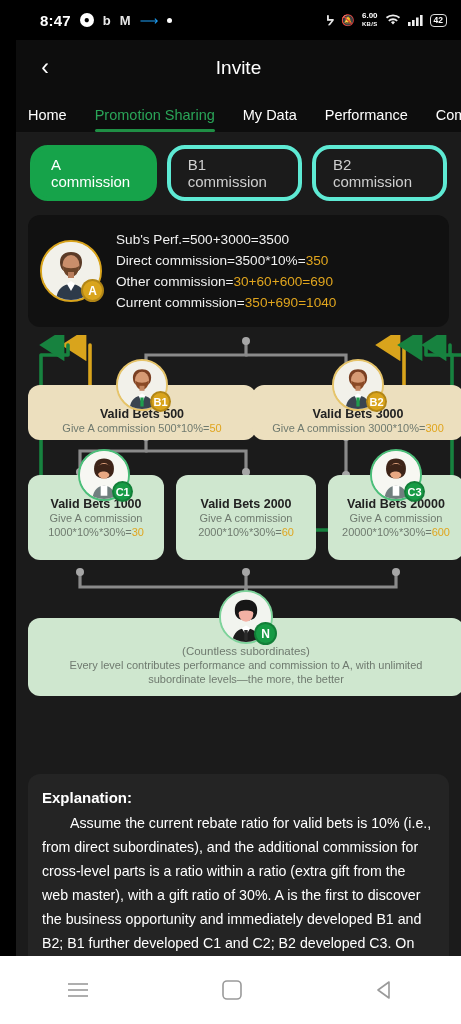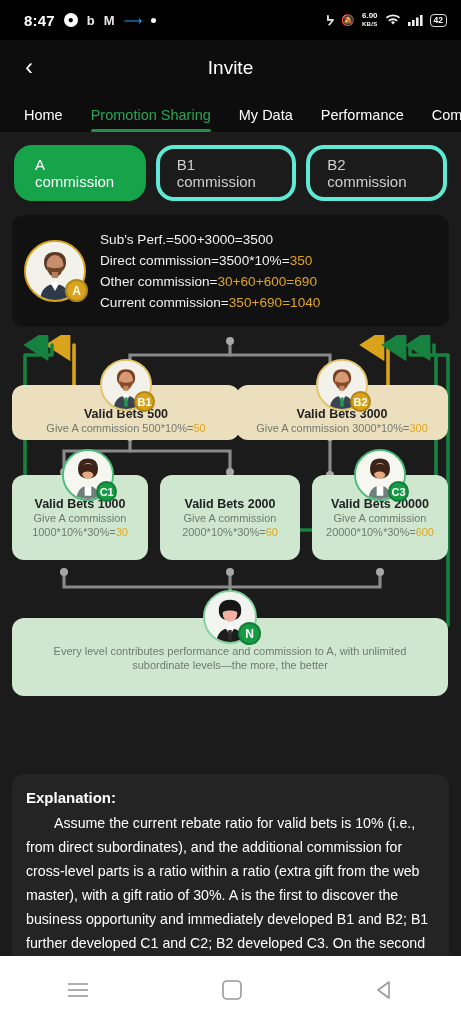--- a/index.html
+++ b/index.html
@@ -2,21 +2,21 @@
 <html><head>
 <meta charset="utf-8">
 <style>
   * { box-sizing: border-box; margin: 0; padding: 0; }
   html, body {
     width: 461px; height: 1024px;
     background: #000;
     font-family: "Liberation Sans", sans-serif;
     overflow: hidden;
   }
-  .phone { position: relative; width: 461px; height: 1024px; background: #000; }
+  .phone { position: relative; width: 461px; height: 1024px; background: #000; padding-left: 16px; }
 
   
   .statusbar {
     height: 40px; background: #000; color: #fff;
     display: flex; align-items: center; justify-content: space-between;
     padding: 0 14px 0 24px;
   }
   .sb-left { display: flex; align-items: center; gap: 9px; }
   .sb-time { font-size: 15px; font-weight: 600; letter-spacing: .2px; }
   .sb-right { display: flex; align-items: center; gap: 7px; }
@@ -51,21 +51,21 @@
   
   .tabbar {
     background: #0d0d0d; display: flex; align-items: flex-end;
     height: 38px; overflow: hidden; white-space: nowrap;
     border-bottom: 1px solid #1c1c1c;
   }
   .tab {
     color: #fff; font-size: 14.5px; padding: 0 0 9px 0; margin: 0 14px;
     position: relative; cursor: pointer; flex: 0 0 auto;
   }
-  .tab:first-child { margin-left: 24px; }
+  .tab:first-child { margin-left: 12px; }
   .tab.active { color: #2aa458; }
   .tab.active::after {
     content: ""; position: absolute; left: 0; right: 0; bottom: 0;
     height: 3px; background: #1f8f45; border-radius: 2px;
   }
 
   
   .content { background: #1b1b1b; height: 921px; padding: 0 0 0 0; }
 
   
@@ -386,20 +386,21 @@
                 <path d="M17 20c3-8 21-8 24 0 1 4 0 6-1 6-2-6-20-6-22 0-1 0-2-2-1-6z" fill="#161616"></path>
                 <path d="M13 58c1-11 8-16 16-16s15 5 16 16z" fill="#1d1d1d"></path>
                 <path d="M24 42l5 8 5-8-5-3z" fill="#fff"></path>
                 <path d="M27 44h4v11l-2 3-2-3z" fill="#2c2c2c"></path>
               </svg>
             </div>
             <div class="badge green" style="width:23px;height:23px;font-size:12px;right:-4px;bottom:-1px">N</div>
           </div>
         </div>
         <div class="body">
+          <div class="sub" style="font-size:11.5px">(Countless subordinates)</div>
           <div class="sub" style="font-size:11px;padding:0 4px">Every level contributes performance and commission to A, with unlimited subordinate levels—the more, the better</div>
         </div>
       </div>
     </div>
 
     <div class="explain">
       <h3>Explanation:</h3>
       <p>Assume the current rebate ratio for valid bets is 10% (i.e., from direct subordinates), and the additional commission for cross-level parts is a ratio within a ratio (extra gift from the web master), with a gift ratio of 30%. A is the first to discover the business opportunity and immediately developed B1 and B2; B1 further developed C1 and C2; B2 developed C3. On the second day, the valid bets for B1 were 500, for B2 were 3000, for C1 were 1000, for C2 were 2000, and for C3 were 20000. Then the calculation method for earnings between them is as</p>
     </div>
   </div>

